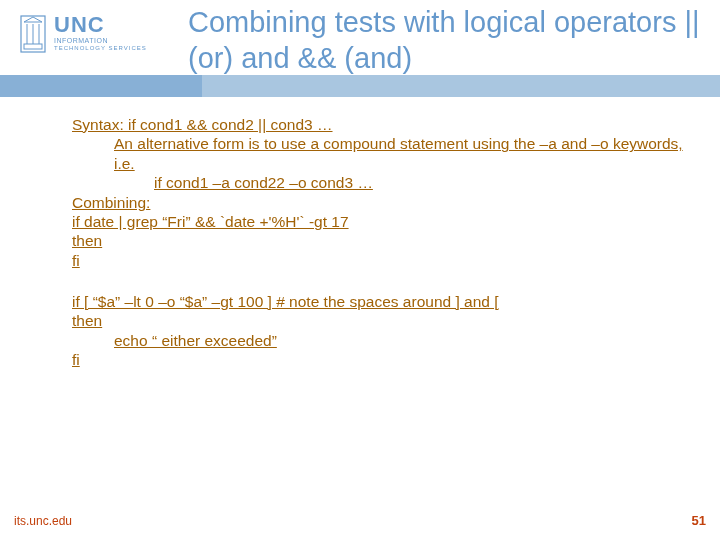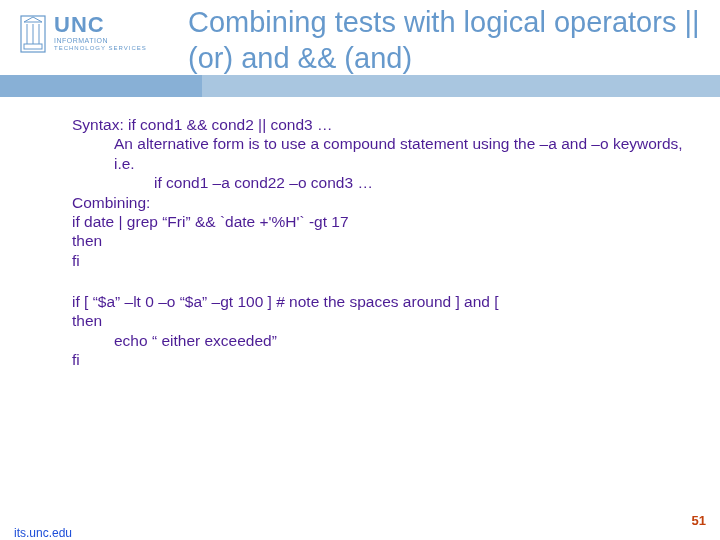--- a/index.html
+++ b/index.html
@@ -48,31 +48,32 @@
     height: 22px;
     background: linear-gradient(to right, #88b0d6 0%, #88b0d6 28%, #a9c6e0 28%, #a9c6e0 100%);
   }
   .content {
     position: absolute;
     left: 72px;
     right: 30px;
     top: 115px;
     font-size: 15.5px;
     line-height: 1.25;
-    color: #4c1d95;
+    color: #a16207;
+    text-decoration: underline;
   }
   .content .indent1 { padding-left: 42px; }
   .content .indent2 { padding-left: 82px; }
   .para2 { margin-top: 22px; }
   .footer-left {
     position: absolute;
     left: 14px;
-    bottom: 0;
+    bottom: 12px;
     font-size: 12px;
-    color: #1d4ed8;
+    color: #c2410c;
   }
   .footer-right {
     position: absolute;
     right: 14px;
     bottom: 12px;
     font-size: 13px;
     color: #c2410c;
     font-weight: bold;
   }
 </style>

